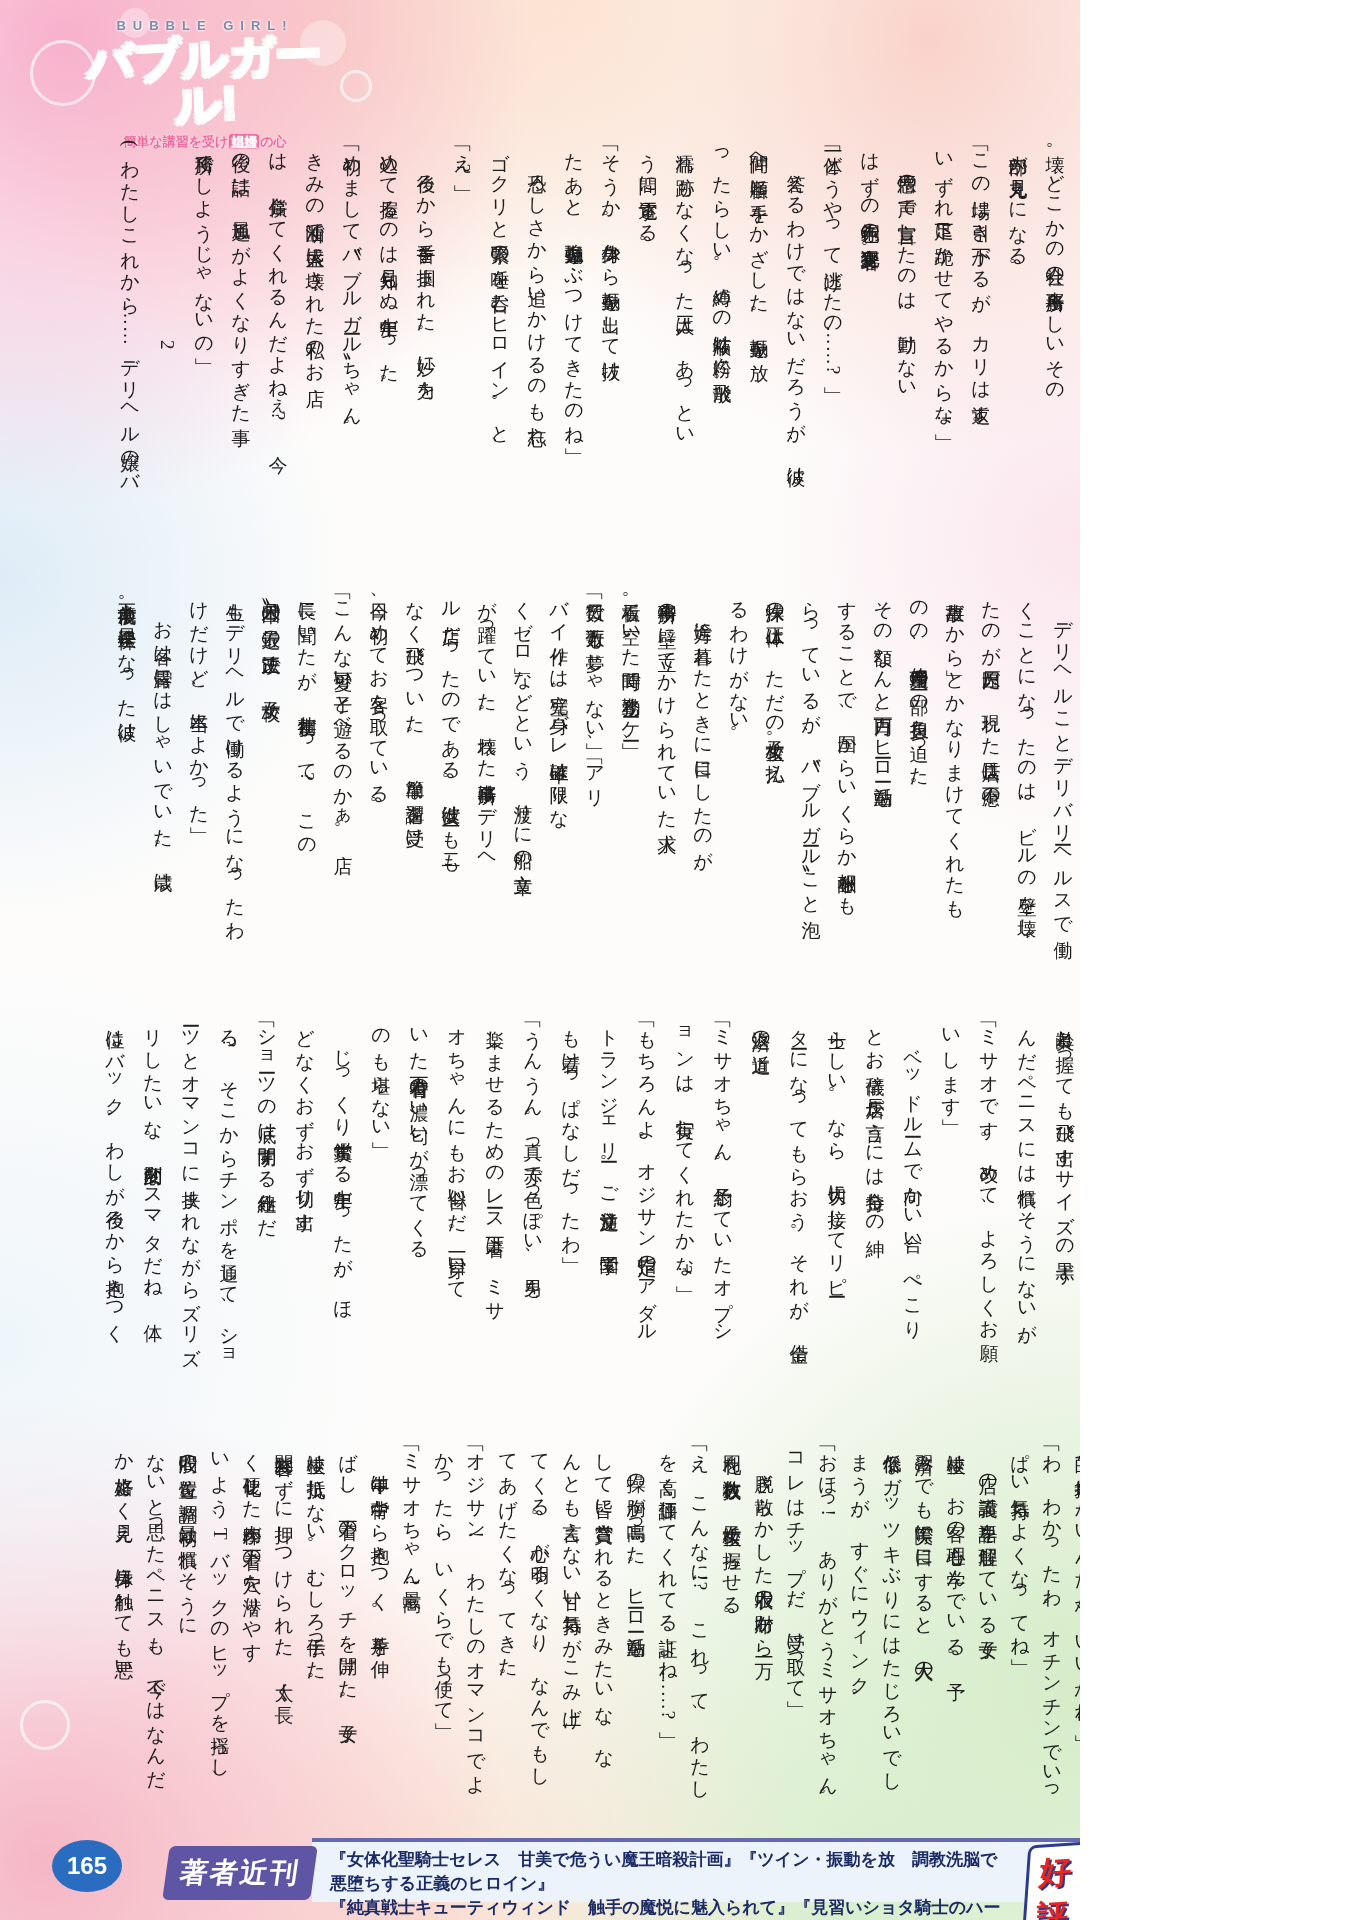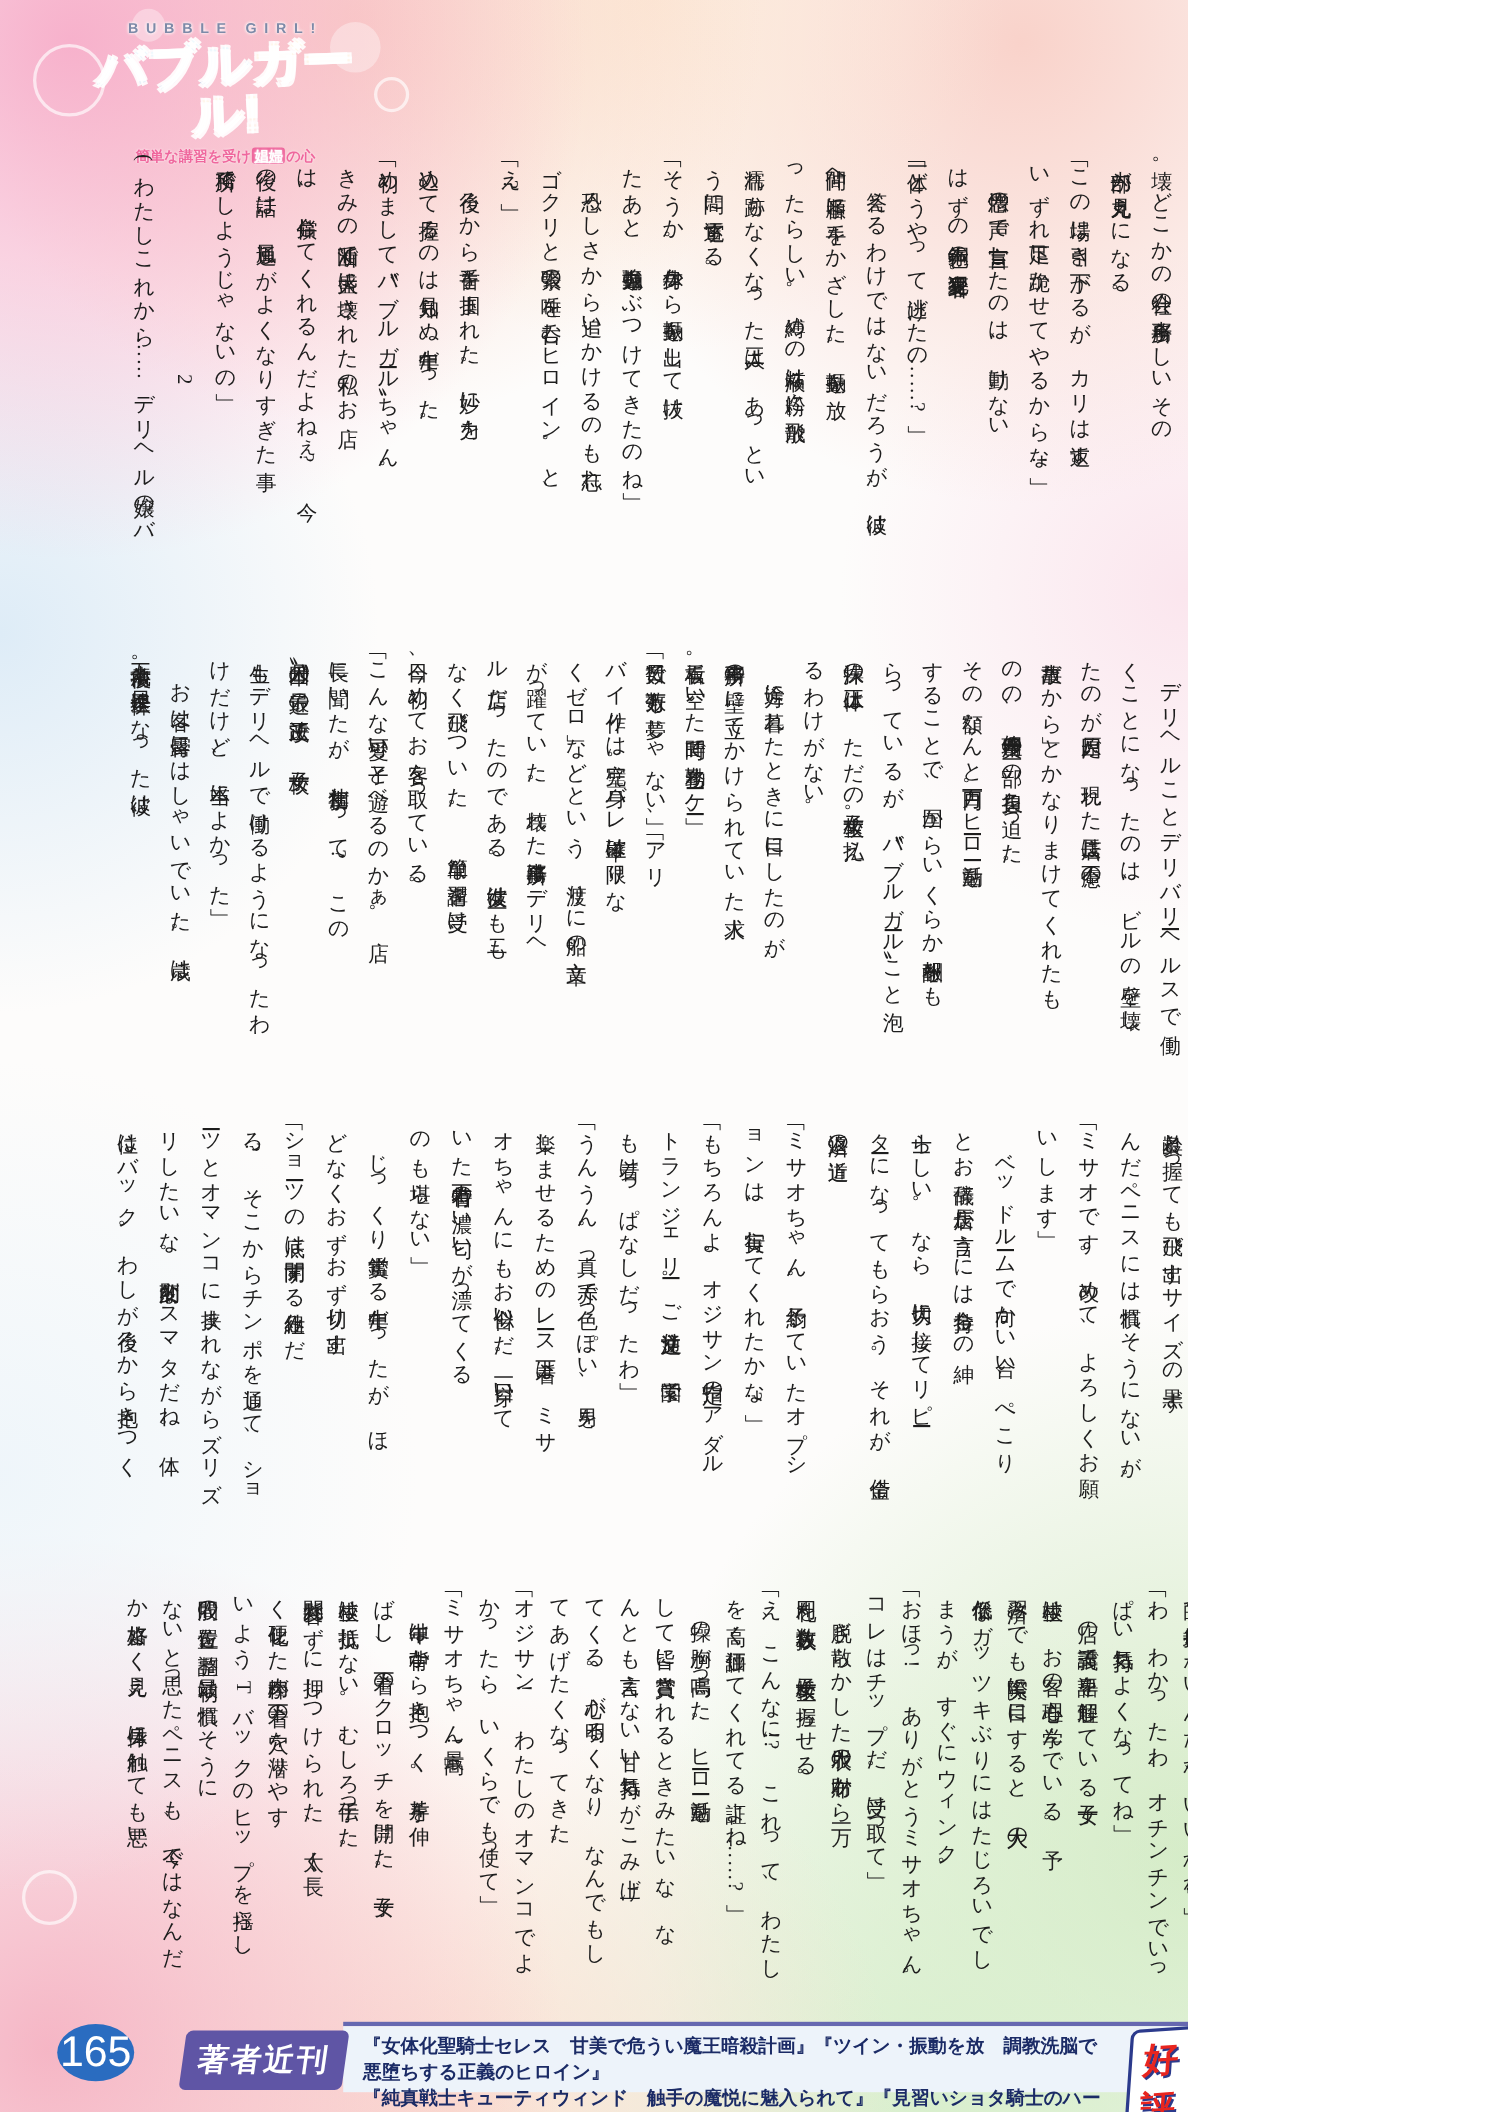--- a/index.html
+++ b/index.html
@@ -54,21 +54,21 @@
   #band2{top:588px;left:96px;width:1237px;height:366px;line-height:36px;}
   #band3{top:1016px;left:92px;width:1106px;height:424px;line-height:38px;}
   #band4{top:1440px;left:100px;width:1096px;height:400px;line-height:32px;}
 
   
   .footer-rule{position:absolute;left:312px;top:1838px;width:1048px;height:4px;background:#6668b0;}
   .footer-bar{position:absolute;left:312px;top:1842px;width:1048px;height:60px;background:#edf3fa;}
   .page-number{
     position:absolute;left:52px;top:1840px;width:70px;height:52px;border-radius:50%;
     background:#2a6cc0;color:#fff;font-family:"Liberation Sans",sans-serif;
-    font-size:39px;font-weight:normal;display:flex;align-items:center;justify-content:center;
+    font-size:24px;font-weight:bold;display:flex;align-items:center;justify-content:center;
   }
   .author-label{
     position:absolute;left:166px;top:1846px;padding:8px 14px;background:#5f55a5;color:#fff;
     font-family:"Liberation Sans",sans-serif;font-size:28px;font-weight:bold;
     border-radius:6px;transform:skewX(-8deg);letter-spacing:2px;
   }
   .book-titles{
     position:absolute;left:330px;top:1848px;width:680px;
     font-family:"Liberation Sans",sans-serif;font-size:17px;font-weight:bold;
     color:#1b2b66;line-height:24px;

